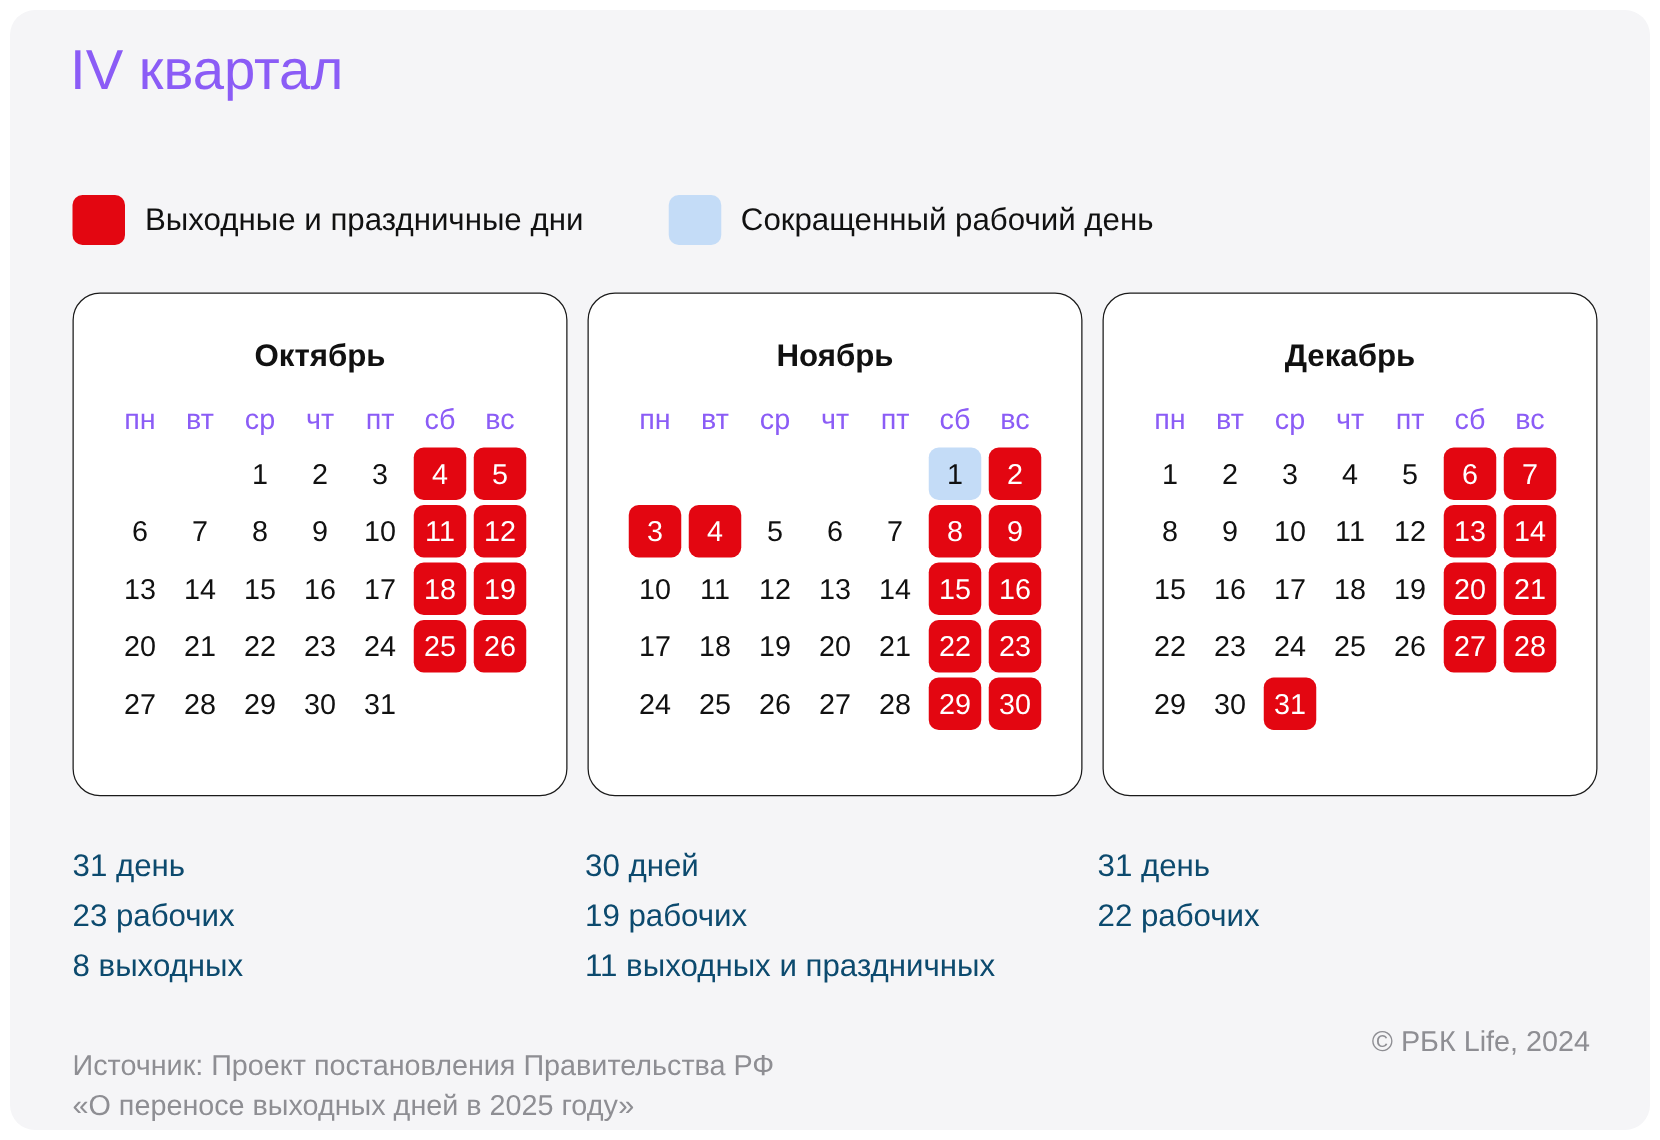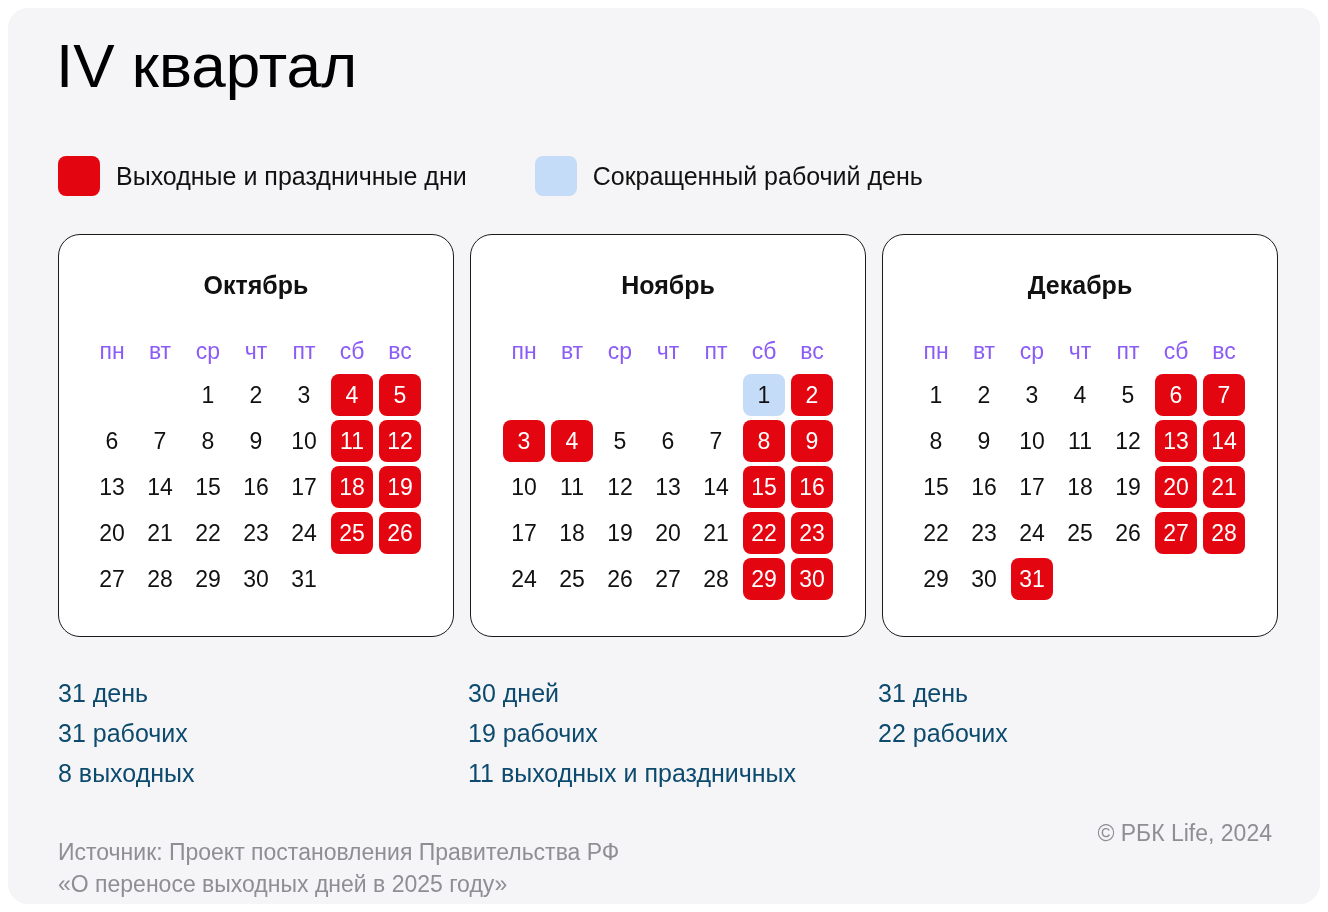--- a/index.html
+++ b/index.html
@@ -20,23 +20,23 @@
     width: 1312px;
     height: 896px;
     background: #f5f5f7;
     border-radius: 20px;
     box-sizing: border-box;
   }
   .title {
     position: absolute;
     left: 48px;
     top: 22px;
-    font-size: 62px;
+    font-size: 45px;
     font-weight: 400;
-    color: #000000;
+    color: #8b5cf6;
     letter-spacing: 0px;
   }
   .legend {
     position: absolute;
     left: 50px;
     top: 148px;
     display: flex;
     align-items: flex-start;
     gap: 0px;
   }
@@ -72,21 +72,21 @@
     border: 1.5px solid #1a1a1a;
     border-radius: 22px;
     box-sizing: border-box;
     padding-top: 36px;
   }
   .month-name {
     text-align: center;
     font-size: 25px;
     font-weight: 700;
     color: #111111;
-    margin-bottom: 32px;
+    margin-bottom: 16px;
   }
   .grid {
     display: grid;
     grid-template-columns: repeat(7, 48px);
     justify-content: center;
     row-gap: 4px;
     column-gap: 0px;
   }
   .dow {
     text-align: center;
@@ -505,21 +505,21 @@
           <div class="cell">
             <div class="daybox holiday">31</div>
           </div>
         </div>
       </div>
     </div>
 
   <div class="summaries" id="summaries">
       <div class="summary">
         <div>31 день</div>
-        <div>31 рабочих</div>
+        <div>23 рабочих</div>
         <div>8 выходных</div>
       </div>
       <div class="summary">
         <div>30 дней</div>
         <div>19 рабочих</div>
         <div>11 выходных и праздничных</div>
       </div>
       <div class="summary">
         <div>31 день</div>
         <div>22 рабочих</div>

